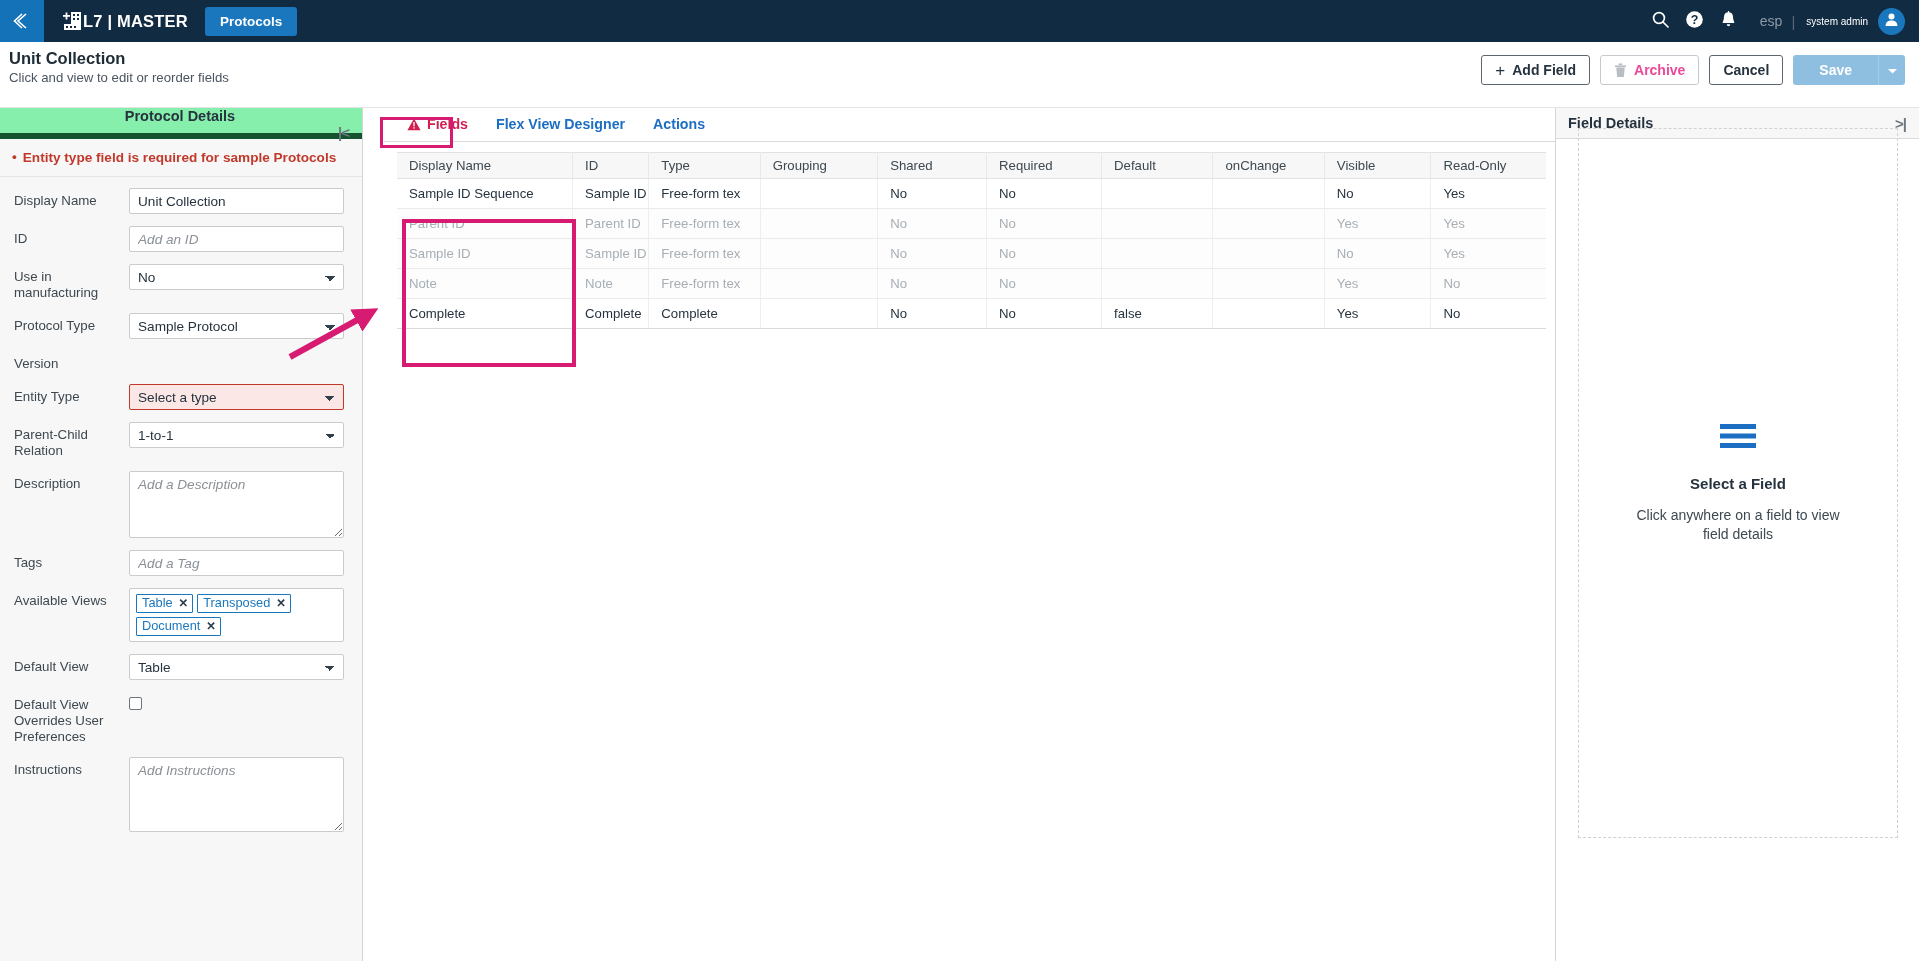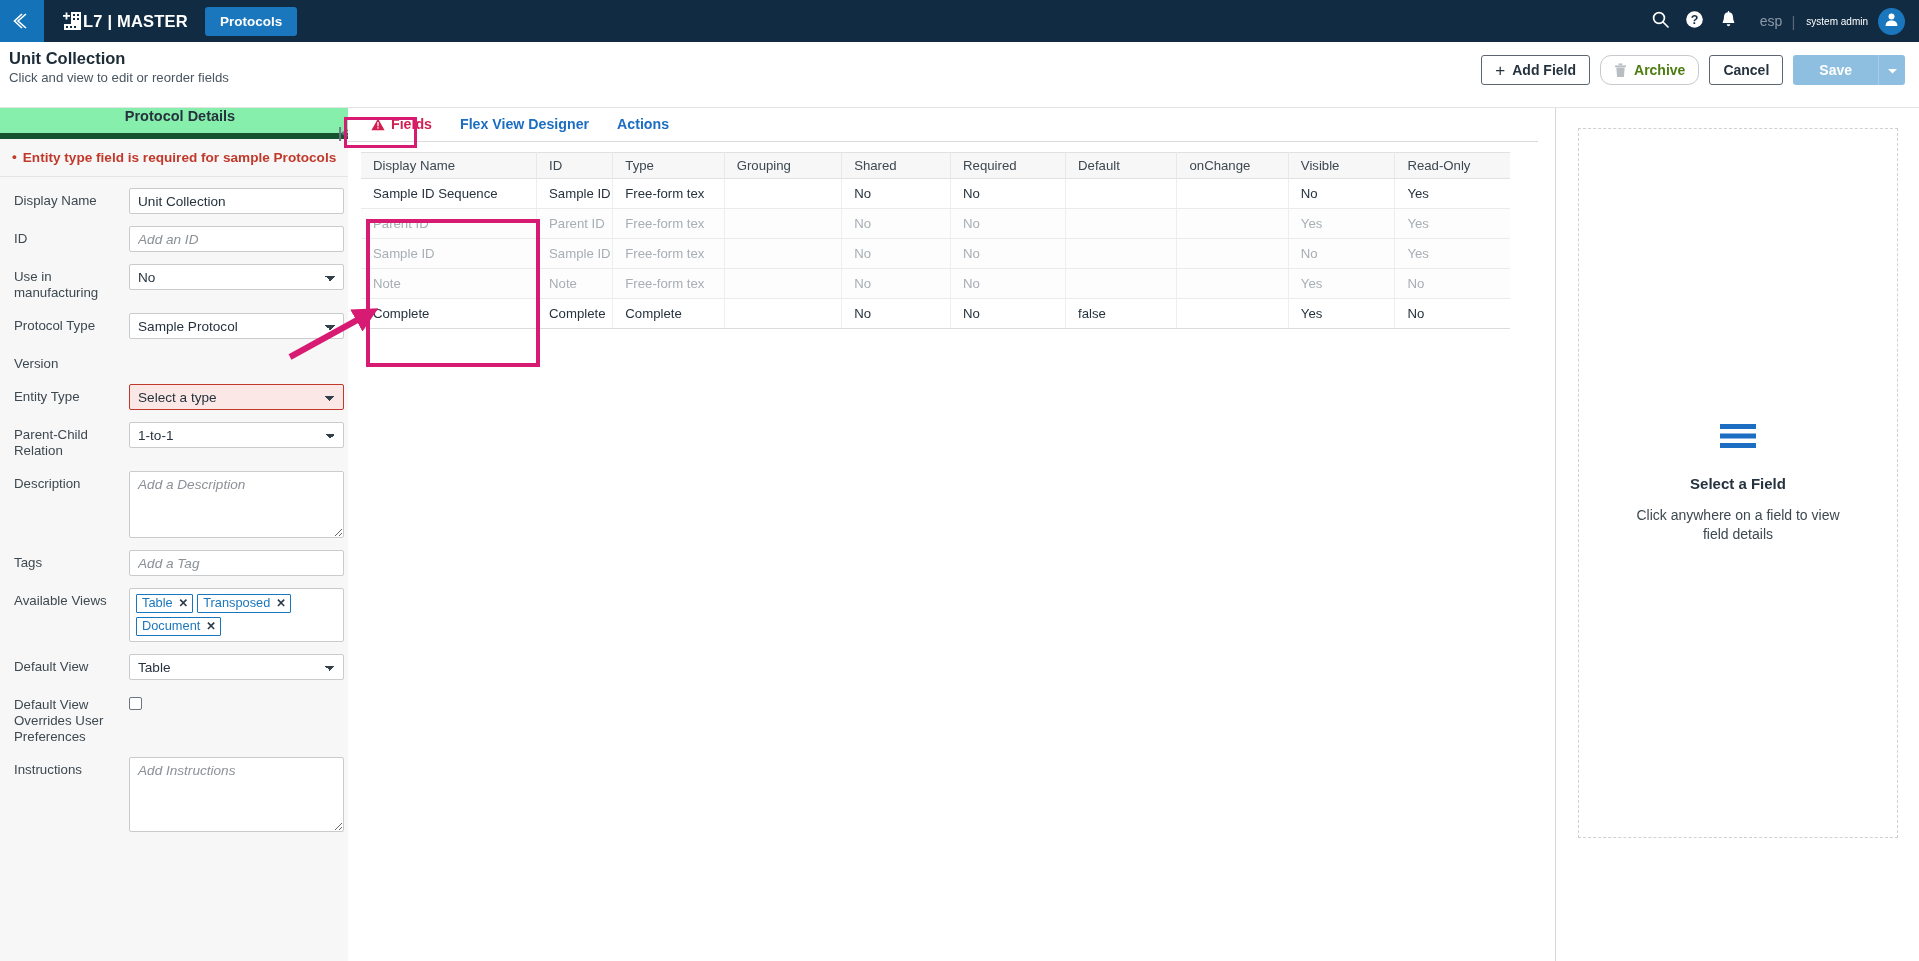--- a/index.html
+++ b/index.html
@@ -104,24 +104,23 @@
     background: #ffffff;
     border-radius: 3px;
     font-size: 14px; font-weight: bold; color: #26333f;
     display: flex; align-items: center; justify-content: center;
     padding: 0 13px;
     cursor: pointer;
     white-space: nowrap;
     font-family: "Liberation Sans", sans-serif;
   }
   .btn.disabled {
-    color: #4d7c0f;
+    color: #ec4899;
     border-color: #c6cace;
     cursor: default;
-    border-radius: 11px;
   }
   .btn .plus { font-size: 17px; font-weight: normal; margin-right: 7px; line-height: 1; }
   .btn .trash { margin-right: 7px; display: flex; }
   #save-group { display: flex; align-items: stretch; }
   #save-button {
     height: 30px; background: #8ebfe0;
     color: #ffffff; font-size: 14px; font-weight: bold;
     display: flex; align-items: center; justify-content: center;
     padding: 0 26px;
     border-radius: 3px 0 0 3px;
@@ -233,21 +232,21 @@
     border: 1px solid #6b7680;
     border-radius: 2px;
     background: #fff;
     margin-top: 5px;
     cursor: pointer;
   }
   .frow.noctl .fctl { height: 1px; }
 
   
   #center {
-    position: absolute; left: 348px; top: 108px;
+    position: absolute; left: 384px; top: 108px;
     width: 1190px; height: 853px;
     background: #ffffff;
   }
   #tabs {
     height: 34px;
     border-bottom: 1px solid #d9dbdd;
     display: flex; align-items: flex-end;
     padding-left: 9px;
     gap: 0;
   }
@@ -710,20 +709,24 @@
             <td>Yes</td>
             <td>No</td>
           </tr>
         </tbody>
     </table>
     <div id="rows-highlight"></div>
   </div>
 </div>
 
 <div id="right-panel">
+  <div id="right-head">
+    <span id="right-head-title">Field Details</span>
+    <span id="right-collapse">&gt;|</span>
+  </div>
   <div id="right-drop">
     <span id="drop-icon">
       <svg width="40" height="26" viewBox="0 0 40 26">
         <rect x="2" y="1" width="36" height="5" fill="#1b6ec2"></rect>
         <rect x="2" y="10.5" width="36" height="5" fill="#1b6ec2"></rect>
         <rect x="2" y="20" width="36" height="5" fill="#1b6ec2"></rect>
       </svg>
     </span>
     <div id="drop-title">Select a Field</div>
     <div id="drop-sub">Click anywhere on a field to view field details</div>

